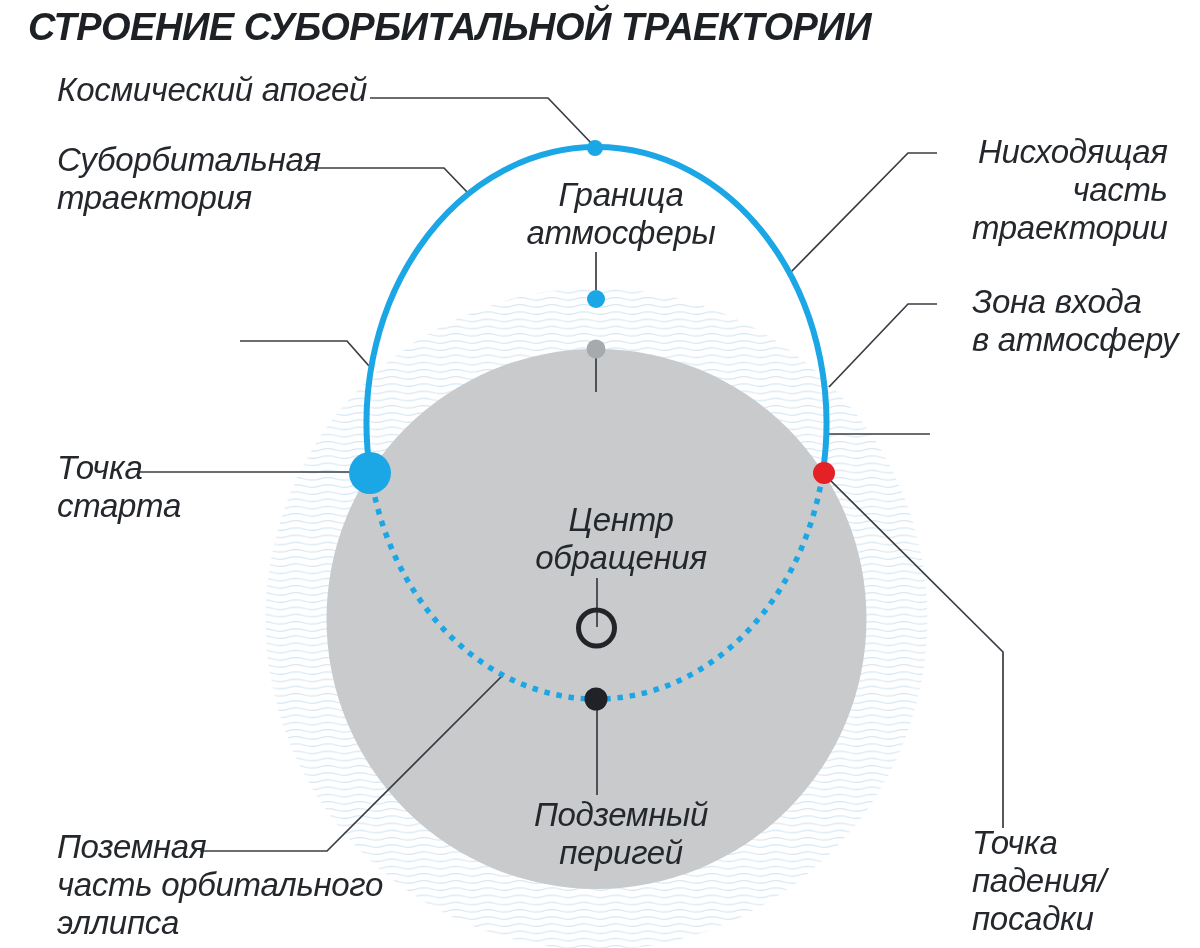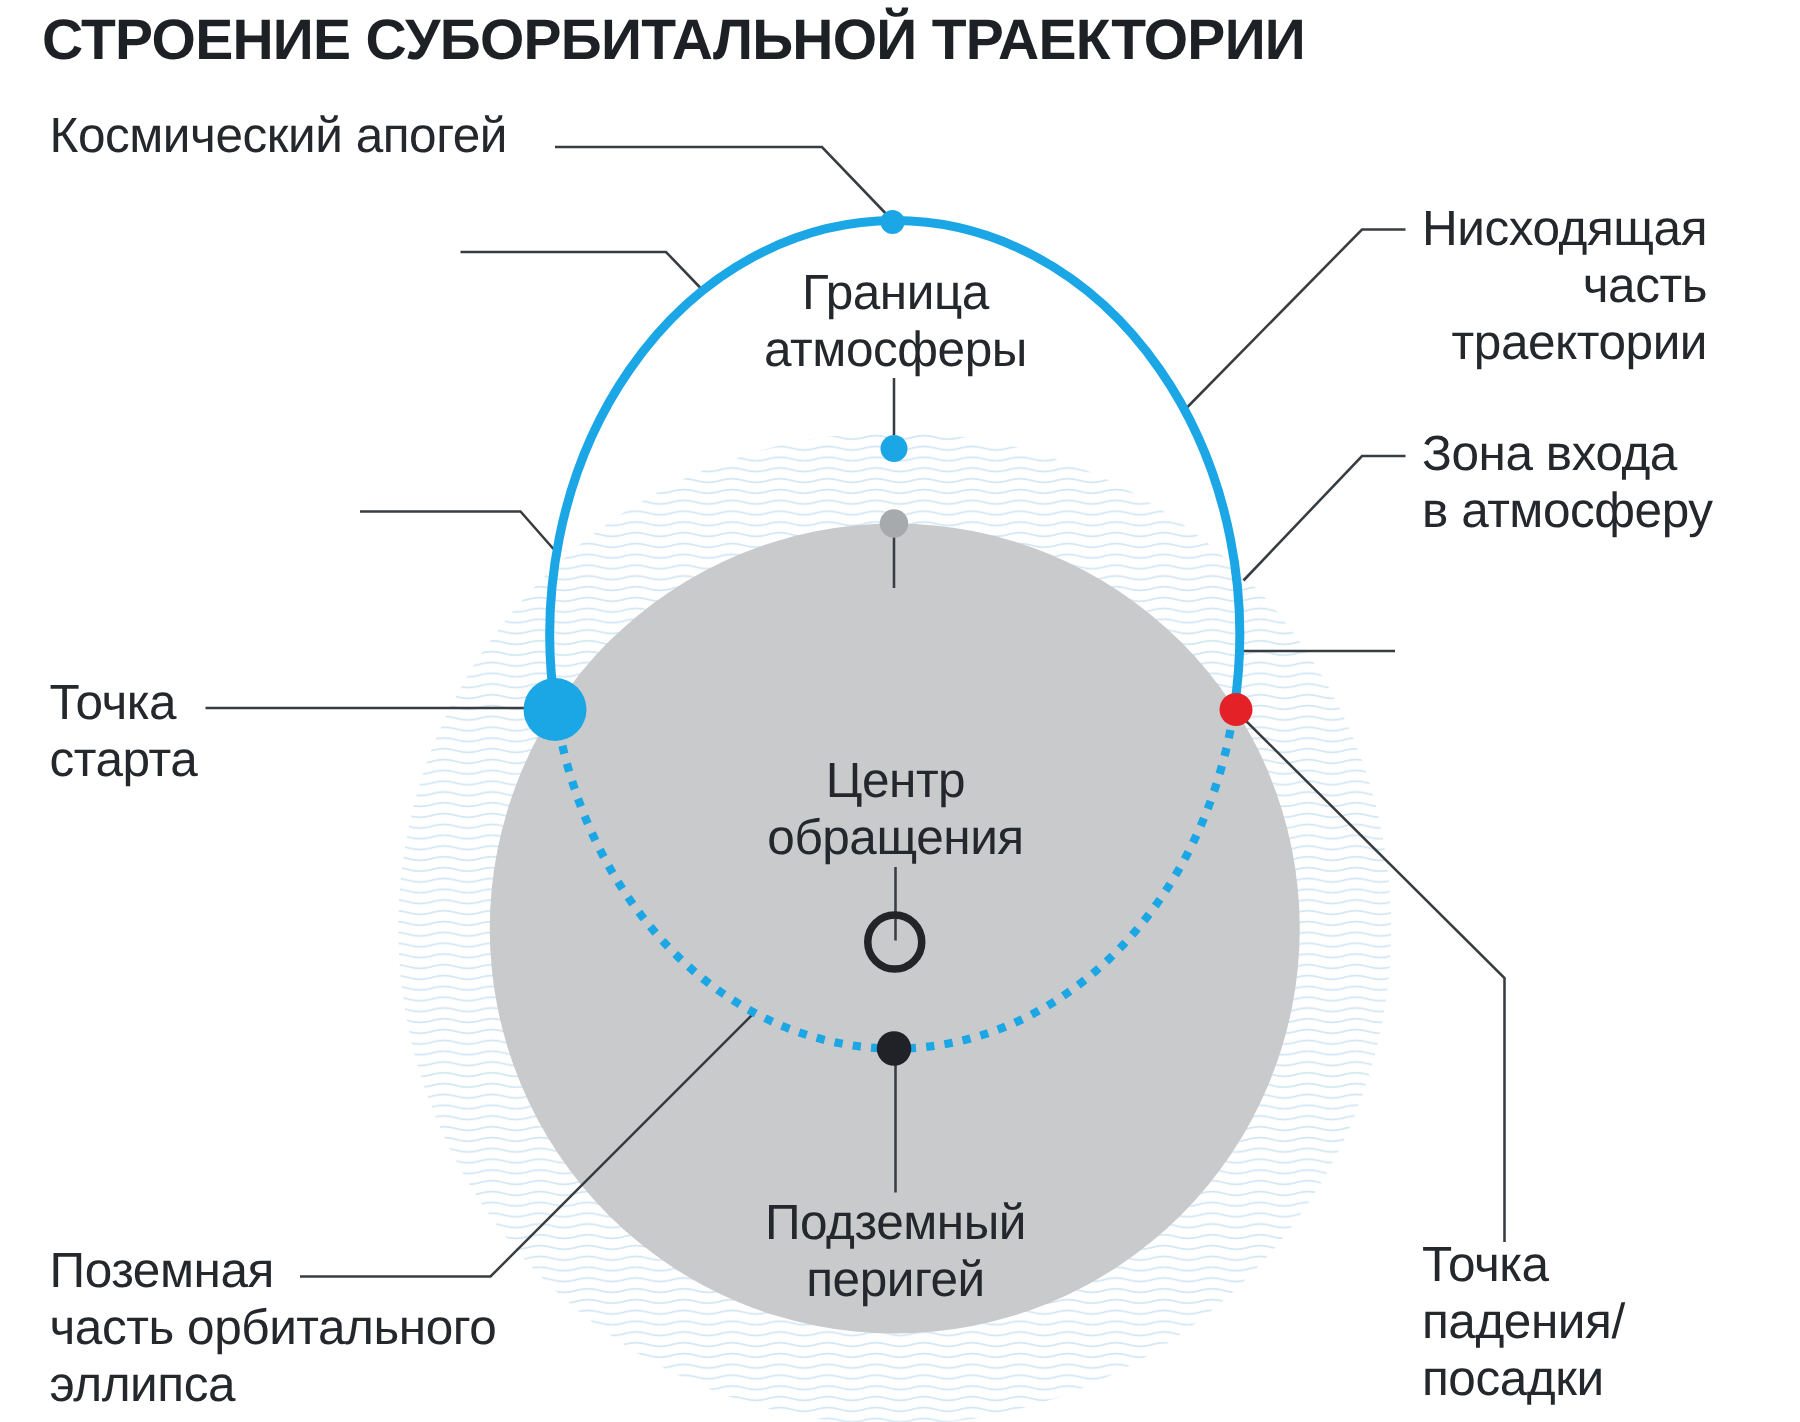--- a/index.html
+++ b/index.html
@@ -1,29 +1,30 @@
 <!DOCTYPE html>
 <html><head>
 <meta charset="utf-8">
 <style>
   html,body{margin:0;padding:0;background:#ffffff;}
   .canvas{
     position:relative;width:1200px;height:948px;overflow:hidden;background:#ffffff;
     font-family:"Liberation Sans", sans-serif;
+    font-style:italic;
   }
   .stage{position:absolute;left:0;top:0;}
   .title{
     position:absolute;left:28px;top:6px;
     font-size:38px;font-weight:bold;letter-spacing:-0.5px;
     color:#1d2125;white-space:nowrap;
   }
   .label{
     position:absolute;
     font-size:33px;line-height:38px;letter-spacing:-0.3px;
-    color:#24282c;white-space:pre-line;
+    color:#24282c;white-space:pre-line;margin-left:24px;
   }
   .center{transform:translateX(-50%);text-align:center;}
   
   .traj-solid{stroke:#1BA6E6;stroke-width:6;fill:none;}
   .traj-dashed{stroke:#1BA6E6;stroke-width:5.5;fill:none;stroke-dasharray:5.5 6.8;}
   .leader{stroke:#383d42;stroke-width:1.7;fill:none;}
   .earth{fill:#C8CACC;}
   .wave{stroke:#D2E6F4;stroke-width:1.1;fill:none;}
   .dot-blue{fill:#1BA6E6;}
   .dot-red{fill:#E32127;}
@@ -70,20 +71,22 @@
     <circle class="dot-gray" cx="596" cy="349" r="9.5"></circle>
     <circle class="dot-blue" cx="370" cy="473" r="21"></circle>
     <circle class="dot-red" cx="824" cy="473" r="11"></circle>
     <circle class="dot-black" cx="596" cy="699" r="11.5"></circle>
     <circle class="ring" cx="596.5" cy="628" r="18"></circle>
   </svg>
 
   <div class="title">СТРОЕНИЕ СУБОРБИТАЛЬНОЙ ТРАЕКТОРИИ</div>
 
   <div class="label" style="left:33px;top:71px;">Космический апогей</div>
+  <div class="label" style="left:33px;top:141px;">Суборбитальная
+траектория</div>
   <div class="label" style="left:33px;top:449px;">Точка
 старта</div>
   <div class="label" style="left:33px;top:828px;">Поземная
 часть орбитального
 эллипса</div>
 
   <div class="label center" style="left:597px;top:176px;">Граница
 атмосферы</div>
   <div class="label center" style="left:597px;top:796px;">Подземный
 перигей</div>

